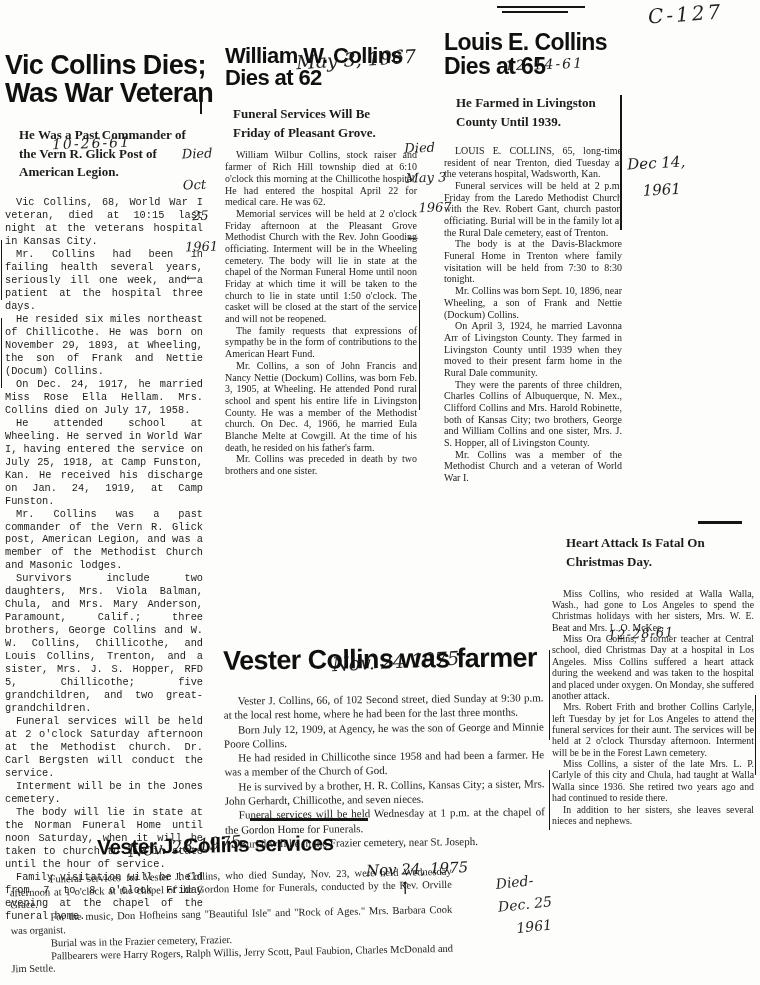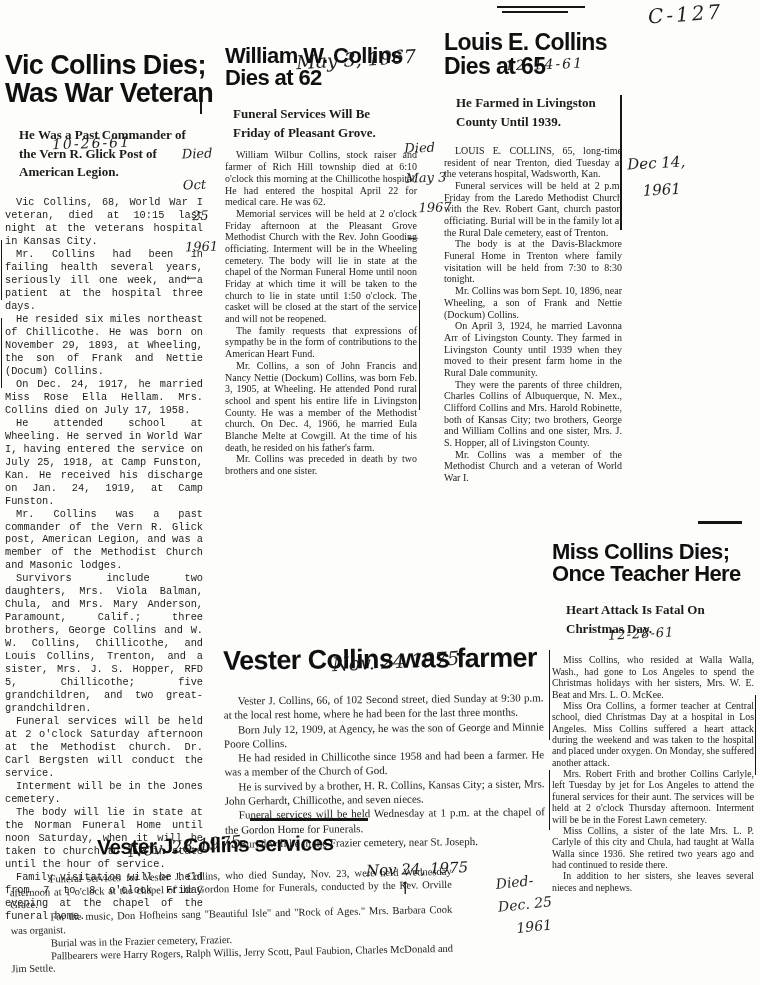--- a/index.html
+++ b/index.html
@@ -176,24 +176,20 @@
     </h1>
     <div class="bodytext">
       <p>Funeral services for Vester J. Collins, who died Sunday, Nov. 23, were held Wednesday afternoon at 1 o'clock at the chapel of the Gordon Home for Funerals, conducted by the Rev. Orville Grace.</p>
       <p>For the music, Don Hofheins sang "Beautiful Isle" and "Rock of Ages." Mrs. Barbara Cook was organist.</p>
       <p>Burial was in the Frazier cemetery, Frazier.</p>
       <p>Pallbearers were Harry Rogers, Ralph Willis, Jerry Scott, Paul Faubion, Charles McDonald and Jim Settle.</p>
     </div>
   </article>
 
   <article class="art miss">
-    <h1 class="hl hl-m">
-      <div>Miss Collins Dies;</div>
-      <div>Once Teacher Here</div>
-    </h1>
     <div class="subhead">Heart Attack Is Fatal On Christmas Day.</div>
     <div class="bodytext">
       <p>Miss Collins, who resided at Walla Walla, Wash., had gone to Los Angeles to spend the Christmas holidays with her sisters, Mrs. W. E. Beat and Mrs. L. O. McKee.</p>
       <p>Miss Ora Collins, a former teacher at Central school, died Christmas Day at a hospital in Los Angeles. Miss Collins suffered a heart attack during the weekend and was taken to the hospital and placed under oxygen. On Monday, she suffered another attack.</p>
       <p>Mrs. Robert Frith and brother Collins Carlyle, left Tuesday by jet for Los Angeles to attend the funeral services for their aunt. The services will be held at 2 o'clock Thursday afternoon. Interment will be be in the Forest Lawn cemetery.</p>
       <p>Miss Collins, a sister of the late Mrs. L. P. Carlyle of this city and Chula, had taught at Walla Walla since 1936. She retired two years ago and had continued to reside there.</p>
       <p>In addition to her sisters, she leaves several nieces and nephews.</p>
     </div>
   </article>
 

